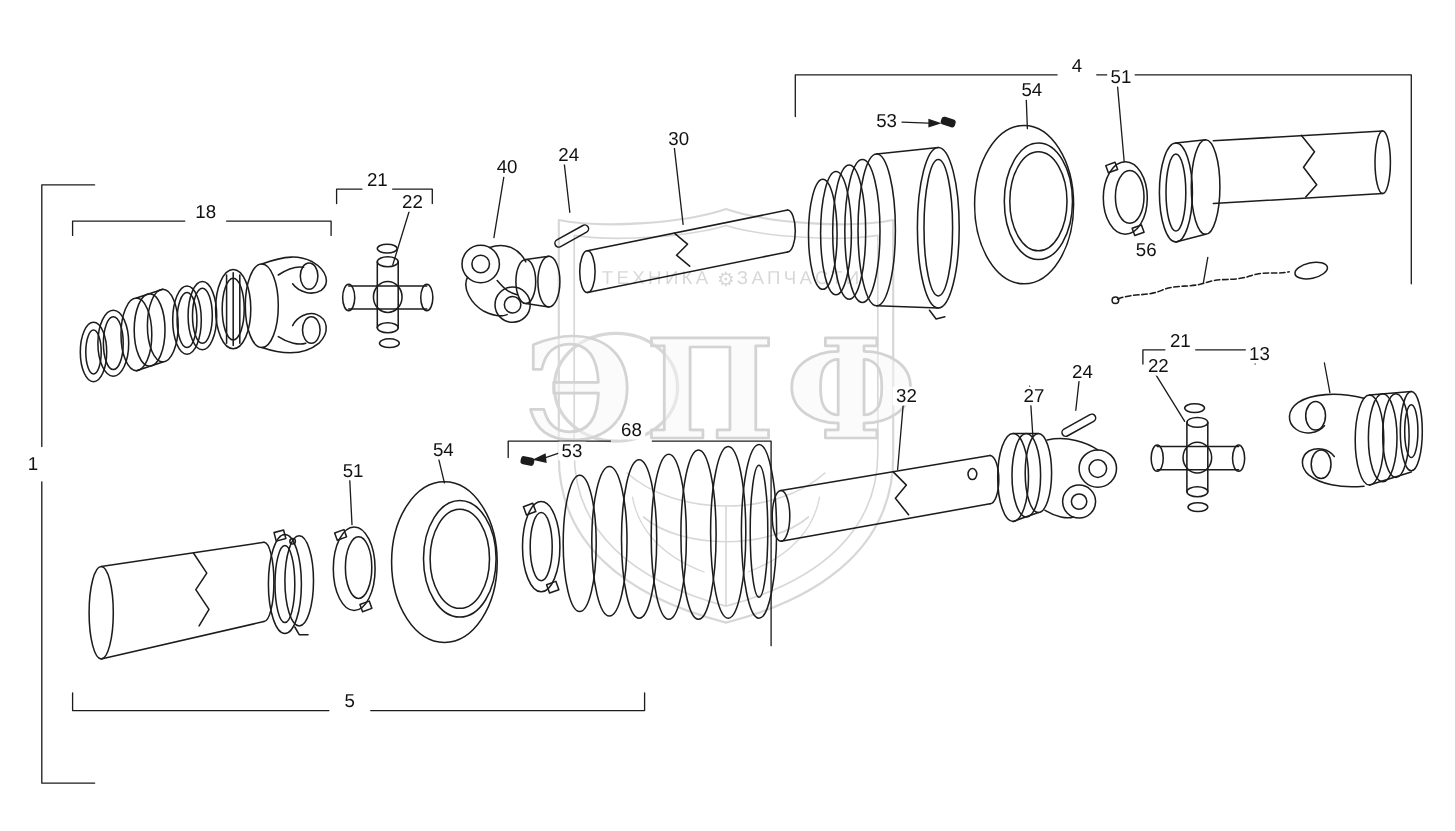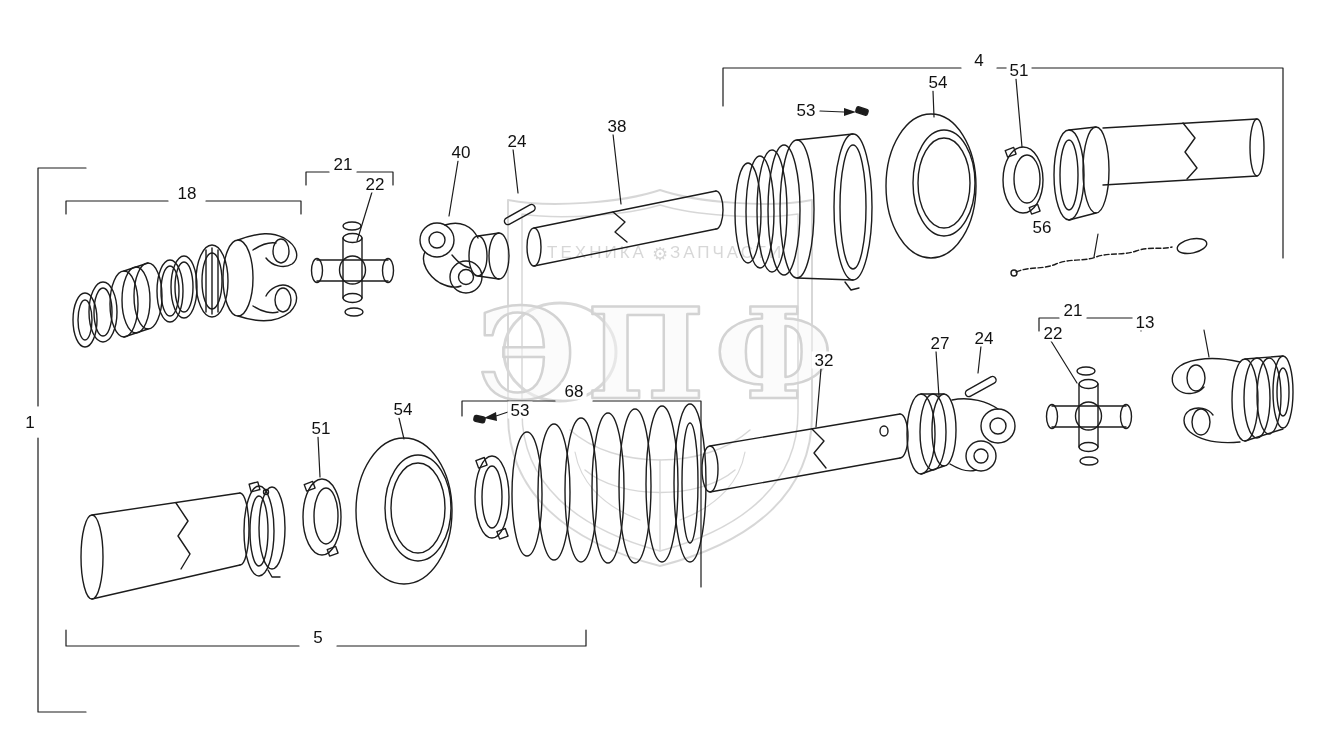--- a/index.html
+++ b/index.html
@@ -268,31 +268,31 @@
   </g>
 </svg>
 
 <div class="callouts">
   <div class="lbl" style="left:30px;top:422px">1</div>
   <div class="lbl" style="left:187px;top:193px">18</div>
   <div class="lbl" style="left:343px;top:164px">21</div>
   <div class="lbl" style="left:375px;top:184px">22</div>
   <div class="lbl" style="left:461px;top:152px">40</div>
   <div class="lbl" style="left:517px;top:141px">24</div>
-  <div class="lbl" style="left:617px;top:126px">38</div>
+  <div class="lbl" style="left:617px;top:126px">30</div>
   <div class="lbl" style="left:979px;top:60px">4</div>
   <div class="lbl" style="left:806px;top:110px">53</div>
   <div class="lbl" style="left:938px;top:82px">54</div>
   <div class="lbl" style="left:1019px;top:70px">51</div>
   <div class="lbl" style="left:1042px;top:227px">56</div>
   <div class="lbl" style="left:1145px;top:322px">13</div>
   <div class="lbl" style="left:1073px;top:310px">21</div>
   <div class="lbl" style="left:1053px;top:333px">22</div>
   <div class="lbl" style="left:984px;top:338px">24</div>
-  <div class="lbl" style="left:940px;top:343px">27</div>
+  <div class="lbl" style="left:940px;top:360px">27</div>
   <div class="lbl" style="left:824px;top:360px">32</div>
   <div class="lbl" style="left:574px;top:391px">68</div>
   <div class="lbl" style="left:520px;top:410px">53</div>
   <div class="lbl" style="left:403px;top:409px">54</div>
   <div class="lbl" style="left:321px;top:428px">51</div>
   <div class="lbl" style="left:318px;top:637px">5</div>
 </div>
 
 </div>
 

